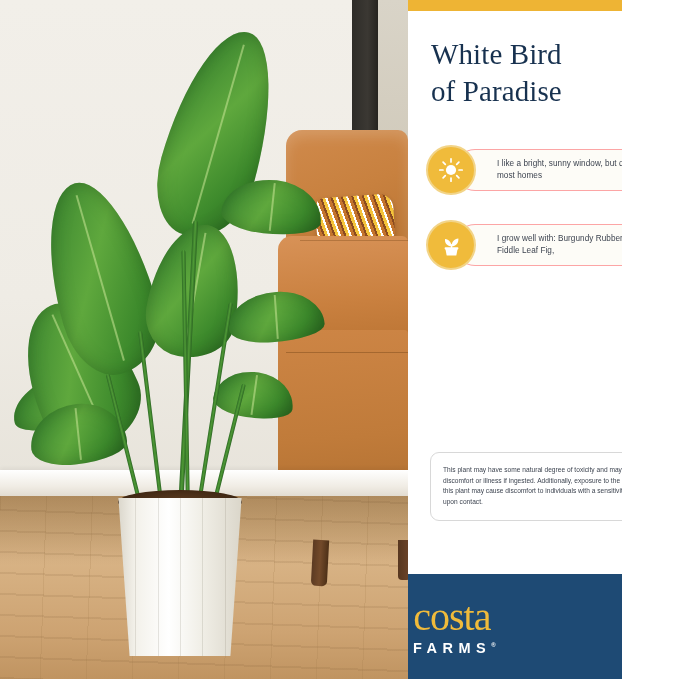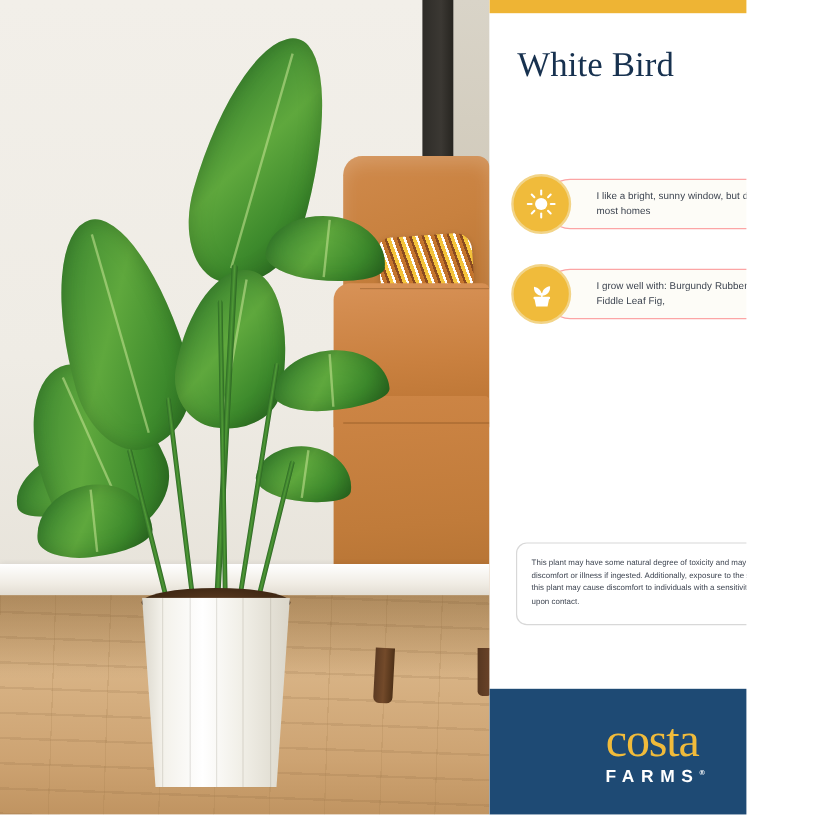--- a/index.html
+++ b/index.html
@@ -265,21 +265,20 @@
   }
 
   
   .footer {
     position: absolute;
     left: 0; top: 574px;
     width: 271px; height: 105px;
     background: #1e4a74;
     display: flex;
     align-items: center;
-    justify-content: center;
   }
   .logo { text-align: center; line-height: 1; }
   .logo-costa {
     font-family: "Liberation Serif", serif;
     font-size: 40px;
     color: #f0bb3b;
     letter-spacing: -1px;
     font-weight: 400;
     display: block;
   }
@@ -351,20 +350,21 @@
       <div class="pot-facet" style="left:82%"></div>
     </div>
   </div>
 
   <div class="panel">
 
     <div class="topbar"></div>
 
     <div class="panel-title">
       <div>White Bird</div>
+      <div>of Paradise</div>
     </div>
 
     <div class="features">
 
       <div class="feature">
         <div class="pill">
           <span class="pill-text">I like a bright, sunny window, but do fine in most homes</span>
         </div>
         <div class="badge">
           <svg width="26" height="26" viewBox="0 0 26 26" aria-hidden="true">

